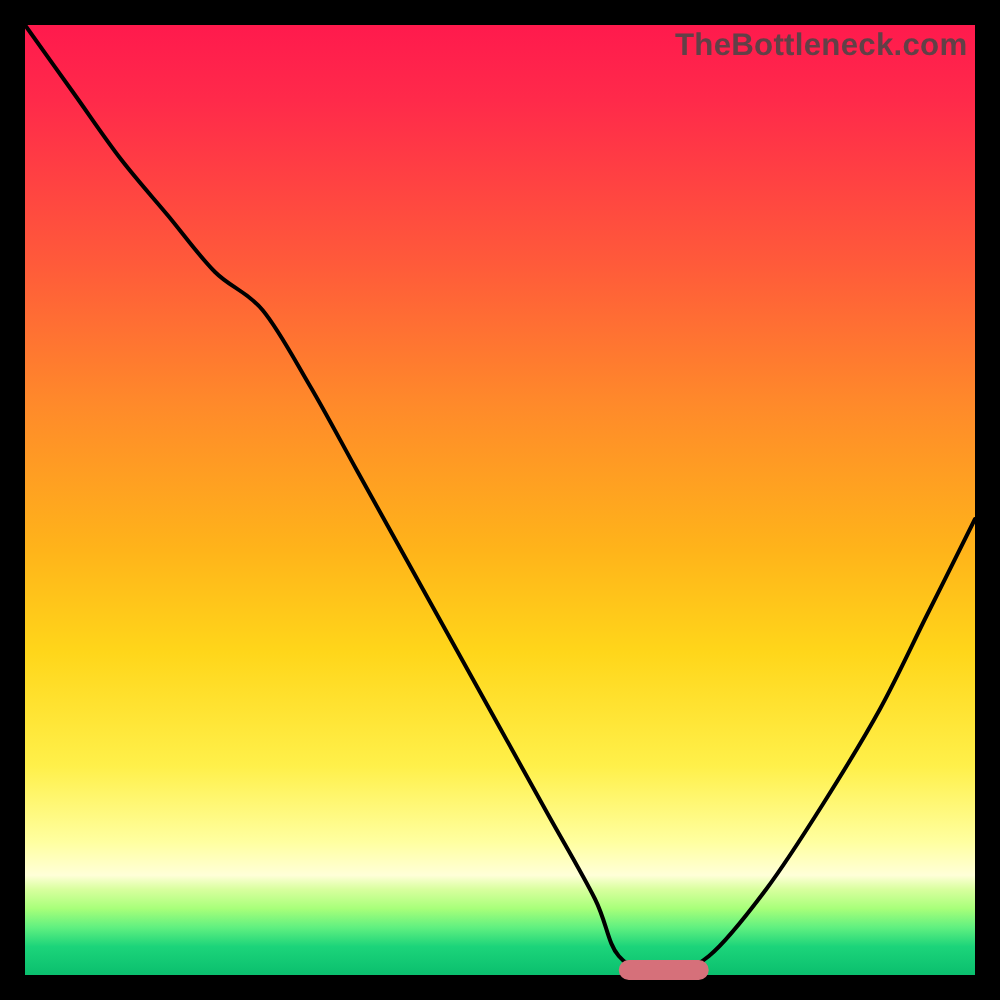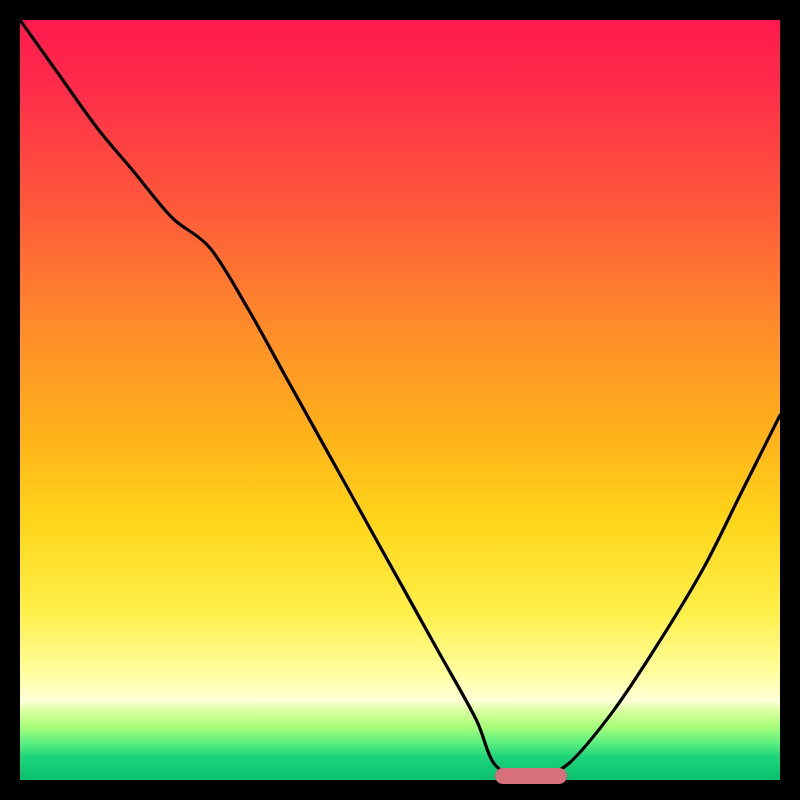--- a/index.html
+++ b/index.html
@@ -63,19 +63,20 @@
     border-radius: 8px;
     background: #d6707a;
   }
 </style>
 </head>
 <body>
 
 <div class="frame">
   <div class="gradient"></div>
 
+  <div class="watermark">TheBottleneck.com</div>
 
   <svg class="overlay" viewBox="0 0 760 760" preserveAspectRatio="none">
     <path fill="none" stroke="#000000" stroke-width="3.2" stroke-linecap="round" d="M 0.0 0.0 C 6.3 8.9, 25.3 35.5, 38.0 53.2 C 50.7 70.9, 63.3 89.9, 76.0 106.4 C 88.7 122.9, 101.3 136.8, 114.0 152.0 C 126.7 167.2, 139.3 184.9, 152.0 197.6 C 164.7 210.3, 177.3 212.8, 190.0 228.0 C 202.7 243.2, 215.3 267.3, 228.0 288.8 C 240.7 310.3, 253.3 334.4, 266.0 357.2 C 278.7 380.0, 291.3 402.8, 304.0 425.6 C 316.7 448.4, 329.3 471.2, 342.0 494.0 C 354.7 516.8, 367.3 539.6, 380.0 562.4 C 392.7 585.2, 405.3 608.0, 418.0 630.8 C 430.7 653.6, 446.5 680.2, 456.0 699.2 C 465.5 718.2, 466.1 734.7, 475.0 744.8 C 483.9 754.9, 497.2 760.0, 509.2 760.0 C 521.2 760.0, 533.3 756.2, 547.2 744.8 C 561.1 733.4, 577.6 711.9, 592.8 691.6 C 608.0 671.3, 623.2 647.3, 638.4 623.2 C 653.6 599.1, 670.1 572.5, 684.0 547.2 C 697.9 521.9, 709.3 496.5, 722.0 471.2 C 734.7 445.9, 753.7 407.9, 760.0 395.2"></path>
   </svg>
 
   <div class="marker" style="width: 72.2px; height: 16px; left: 475px; top: 748.2px; background: rgb(214, 112, 122);"></div>
 </div>
 
 </body></html>

